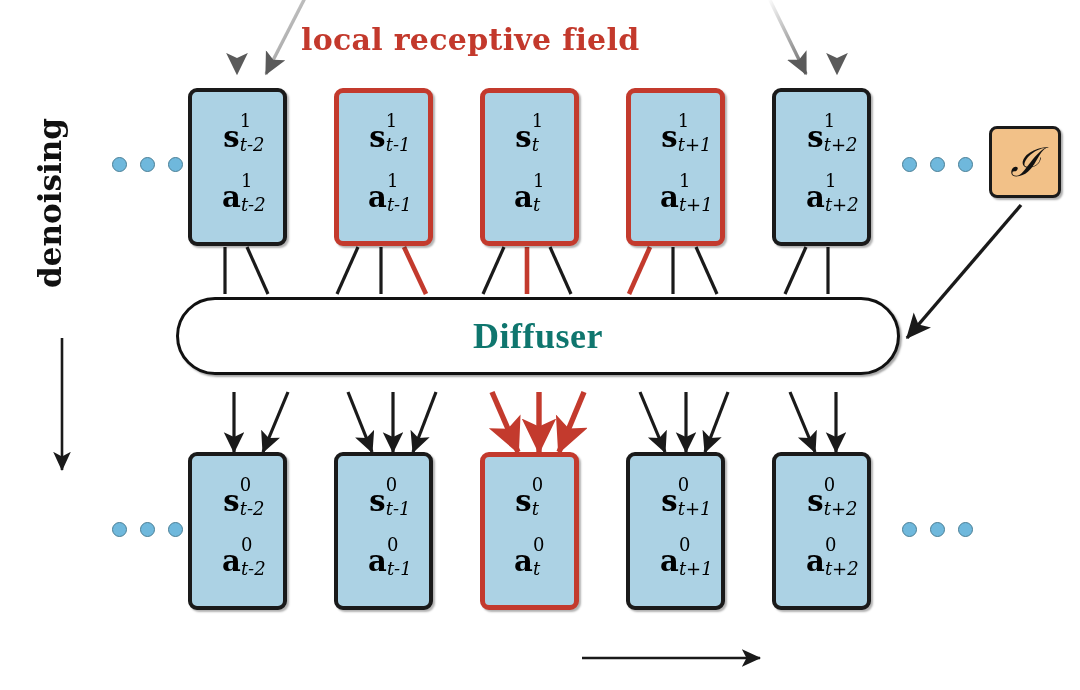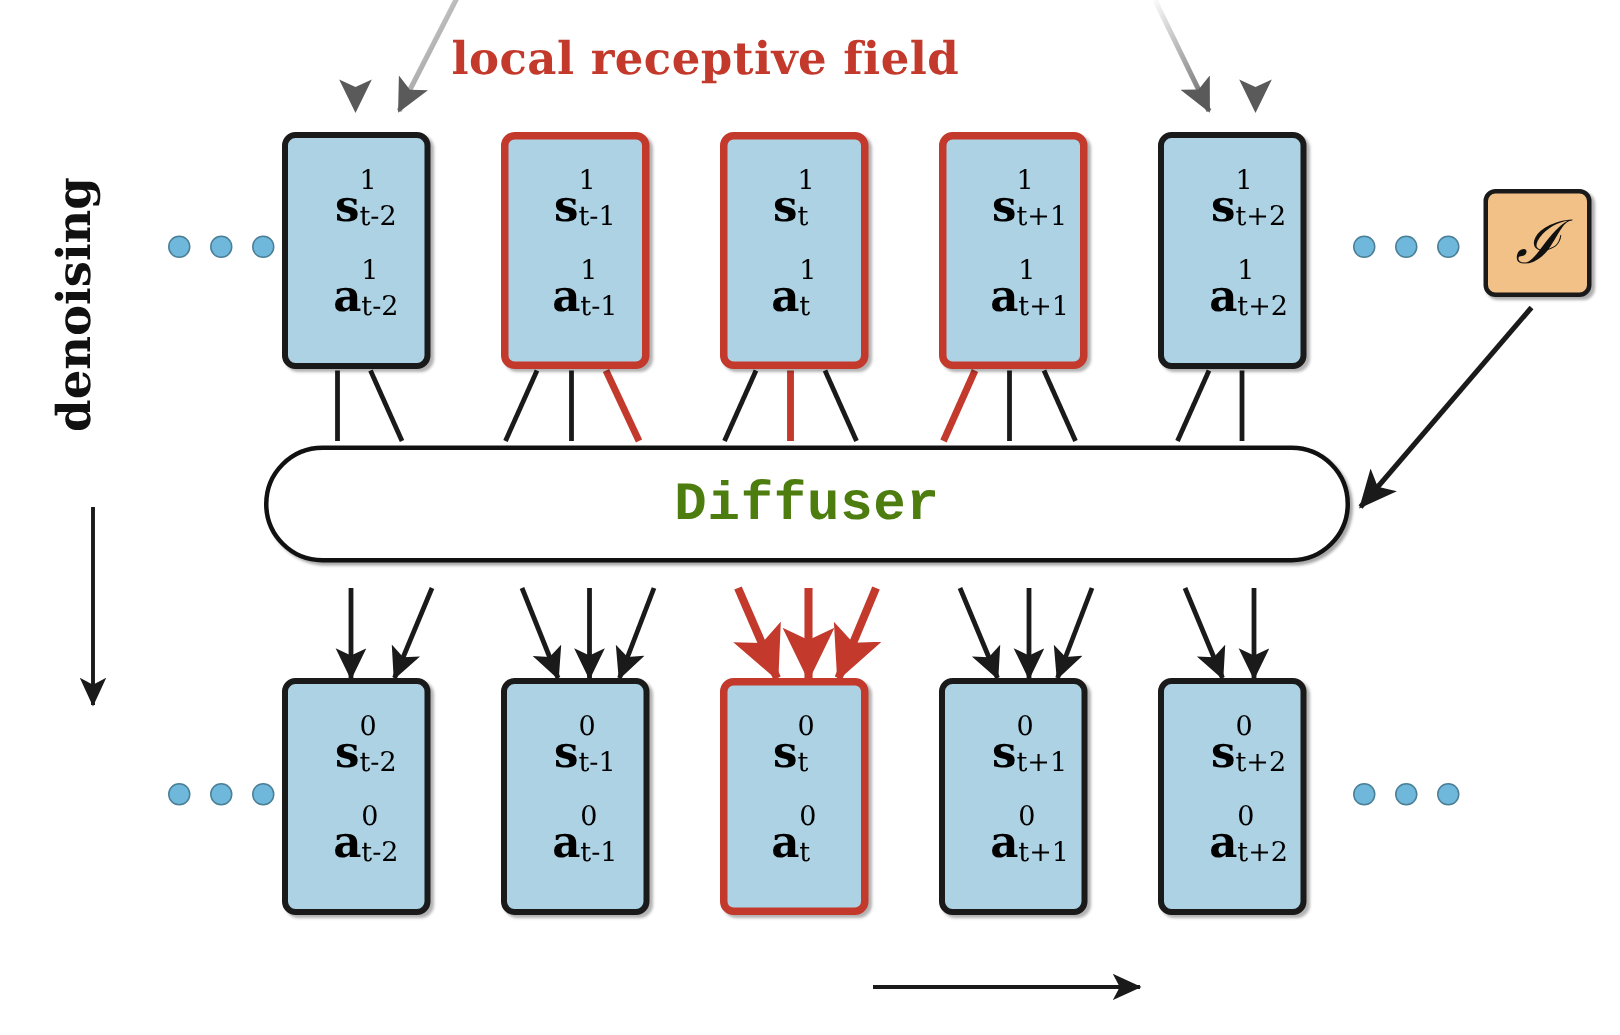--- a/index.html
+++ b/index.html
@@ -55,20 +55,21 @@
     font-size: 18px;
     font-weight: normal;
     font-style: normal;
   }
   .sym .sub {
     position: absolute;
     left: 100%;
     top: 13px;
     font-size: 18px;
     font-weight: normal;
+    font-style: italic;
     white-space: nowrap;
   }
   .sym-row { height: 40px; display: flex; align-items: center; }
   .sym-row.first { margin-bottom: 20px; margin-left: -12px; }
   .sym-row.second { margin-left: -12px; }
 
   
   #diffuser {
     position: absolute;
     left: 176px;
@@ -78,24 +79,24 @@
     box-sizing: border-box;
     background: #ffffff;
     border: 3.5px solid #111;
     border-radius: 39px;
     display: flex;
     align-items: center;
     justify-content: center;
     box-shadow: 2px 2px 2px rgba(0,0,0,0.35);
   }
   #diffuser-label {
-    font-family: Liberation Mono, monospace;
+    font-family: Liberation Serif, serif;
     font-weight: bold;
     font-size: 36px;
-    color: #4d7c0f;
+    color: #0f766e;
     letter-spacing: 0.5px;
   }
 
   
   #objective-box {
     position: absolute;
     left: 989px;
     top: 126px;
     width: 72px;
     height: 72px;

